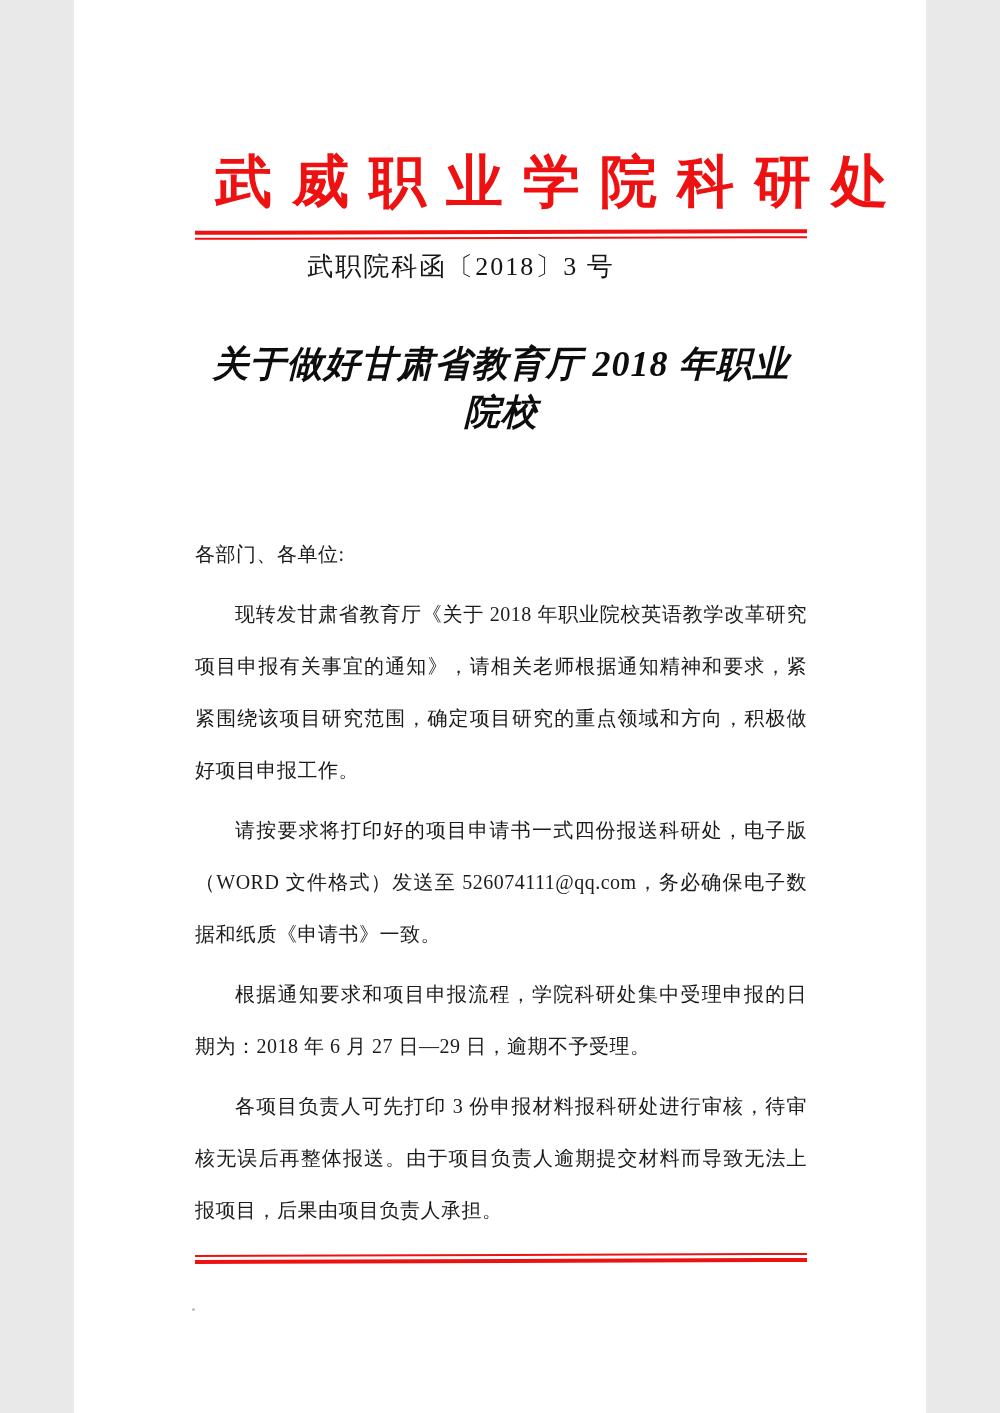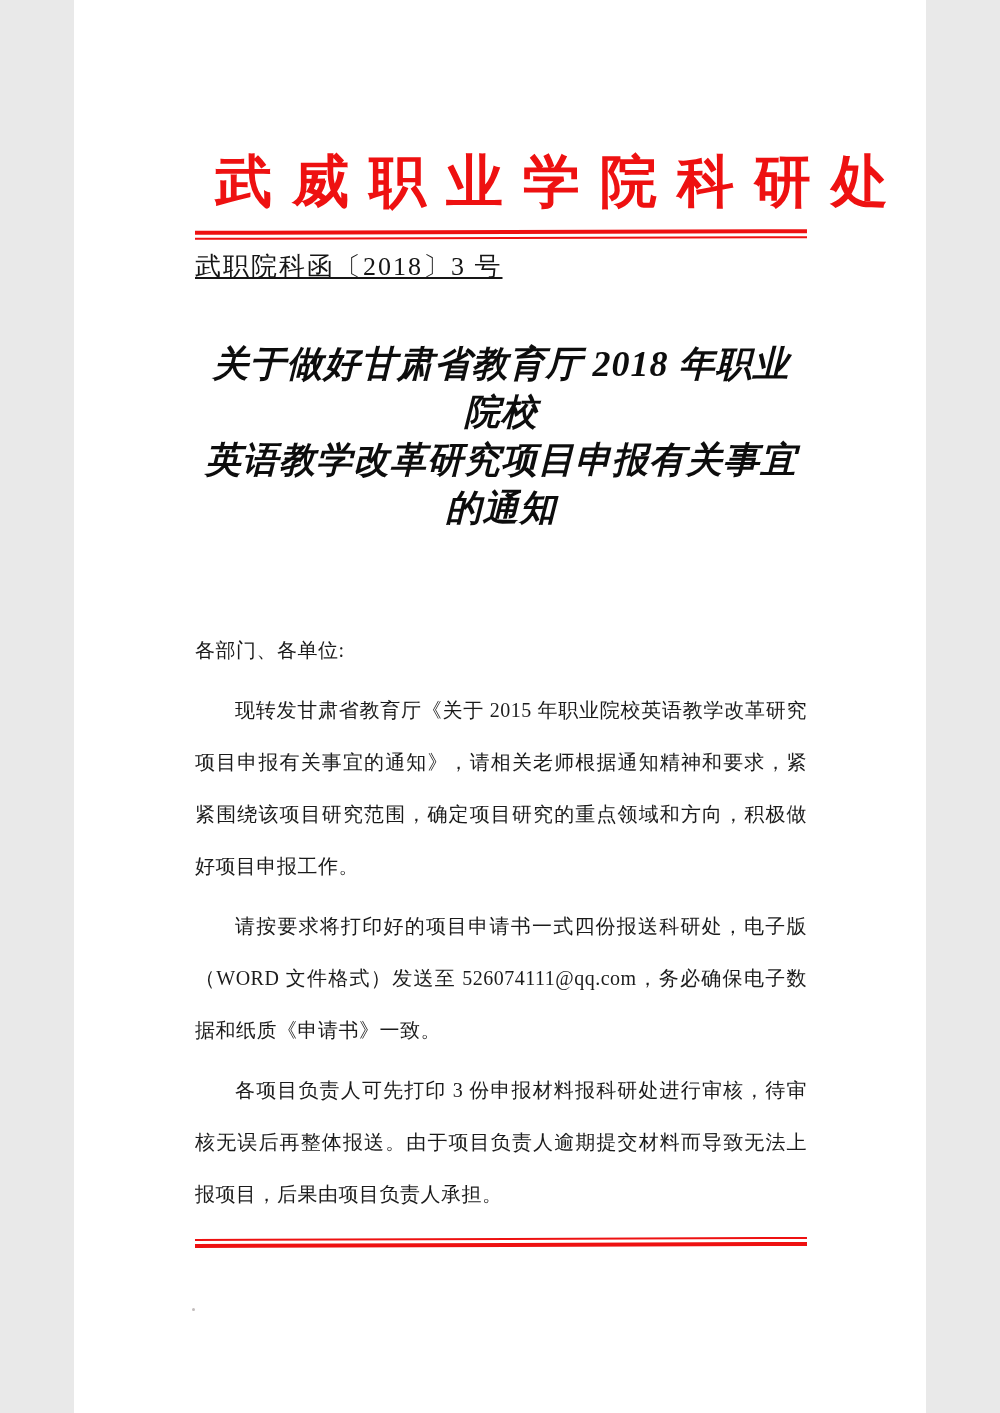--- a/index.html
+++ b/index.html
@@ -36,25 +36,24 @@
     margin-top: 12px;
     height: 3px;
     border-top: 4px solid #ee1111;
     border-bottom: 2px solid #ee1111;
     transform: rotate(-0.15deg);
   }
   .doc-number {
     margin-top: 10px;
     font-size: 26px;
     line-height: 36px;
-    text-align: left;
+    text-align: center;
     padding-right: 80px;
     letter-spacing: 2px;
     color: #161616;
-    text-decoration: underline;
   }
   .notice-title {
     margin-top: 55px;
     font-size: 36px;
     line-height: 48px;
     font-weight: bold;
     text-align: center;
     color: #0d0d0d;
     letter-spacing: 1px;
     font-style: italic;
@@ -99,30 +98,30 @@
   <div class="content">
 
     <div class="letterhead-title">武威职业学院科研处</div>
 
     <div class="letterhead-divider"></div>
 
     <div class="doc-number">武职院科函〔2018〕3 号</div>
 
     <div class="notice-title">
       <div>关于做好甘肃省教育厅 2018 年职业院校</div>
-      <div>英语教学改革研究项目申报有关事宜的通知</div>
     </div>
 
     <div class="body-text">
       <p class="salutation">各部门、各单位:</p>
 
-      <p class="para">现转发甘肃省教育厅《关于 2015 年职业院校英语教学改革研究项目申报有关事宜的通知》，请相关老师根据通知精神和要求，紧紧围绕该项目研究范围，确定项目研究的重点领域和方向，积极做好项目申报工作。</p>
+      <p class="para">现转发甘肃省教育厅《关于 2018 年职业院校英语教学改革研究项目申报有关事宜的通知》，请相关老师根据通知精神和要求，紧紧围绕该项目研究范围，确定项目研究的重点领域和方向，积极做好项目申报工作。</p>
 
       <p class="para">请按要求将打印好的项目申请书一式四份报送科研处，电子版（WORD 文件格式）发送至 526074111@qq.com，务必确保电子数据和纸质《申请书》一致。</p>
 
+      <p class="para">根据通知要求和项目申报流程，学院科研处集中受理申报的日期为：2018 年 6 月 27 日—29 日，逾期不予受理。</p>
 
       <p class="para">各项目负责人可先打印 3 份申报材料报科研处进行审核，待审核无误后再整体报送。由于项目负责人逾期提交材料而导致无法上报项目，后果由项目负责人承担。</p>
     </div>
 
     <div class="footer-divider"></div>
   </div>
 
   <div class="scan-dot"></div>
 </div>
 

